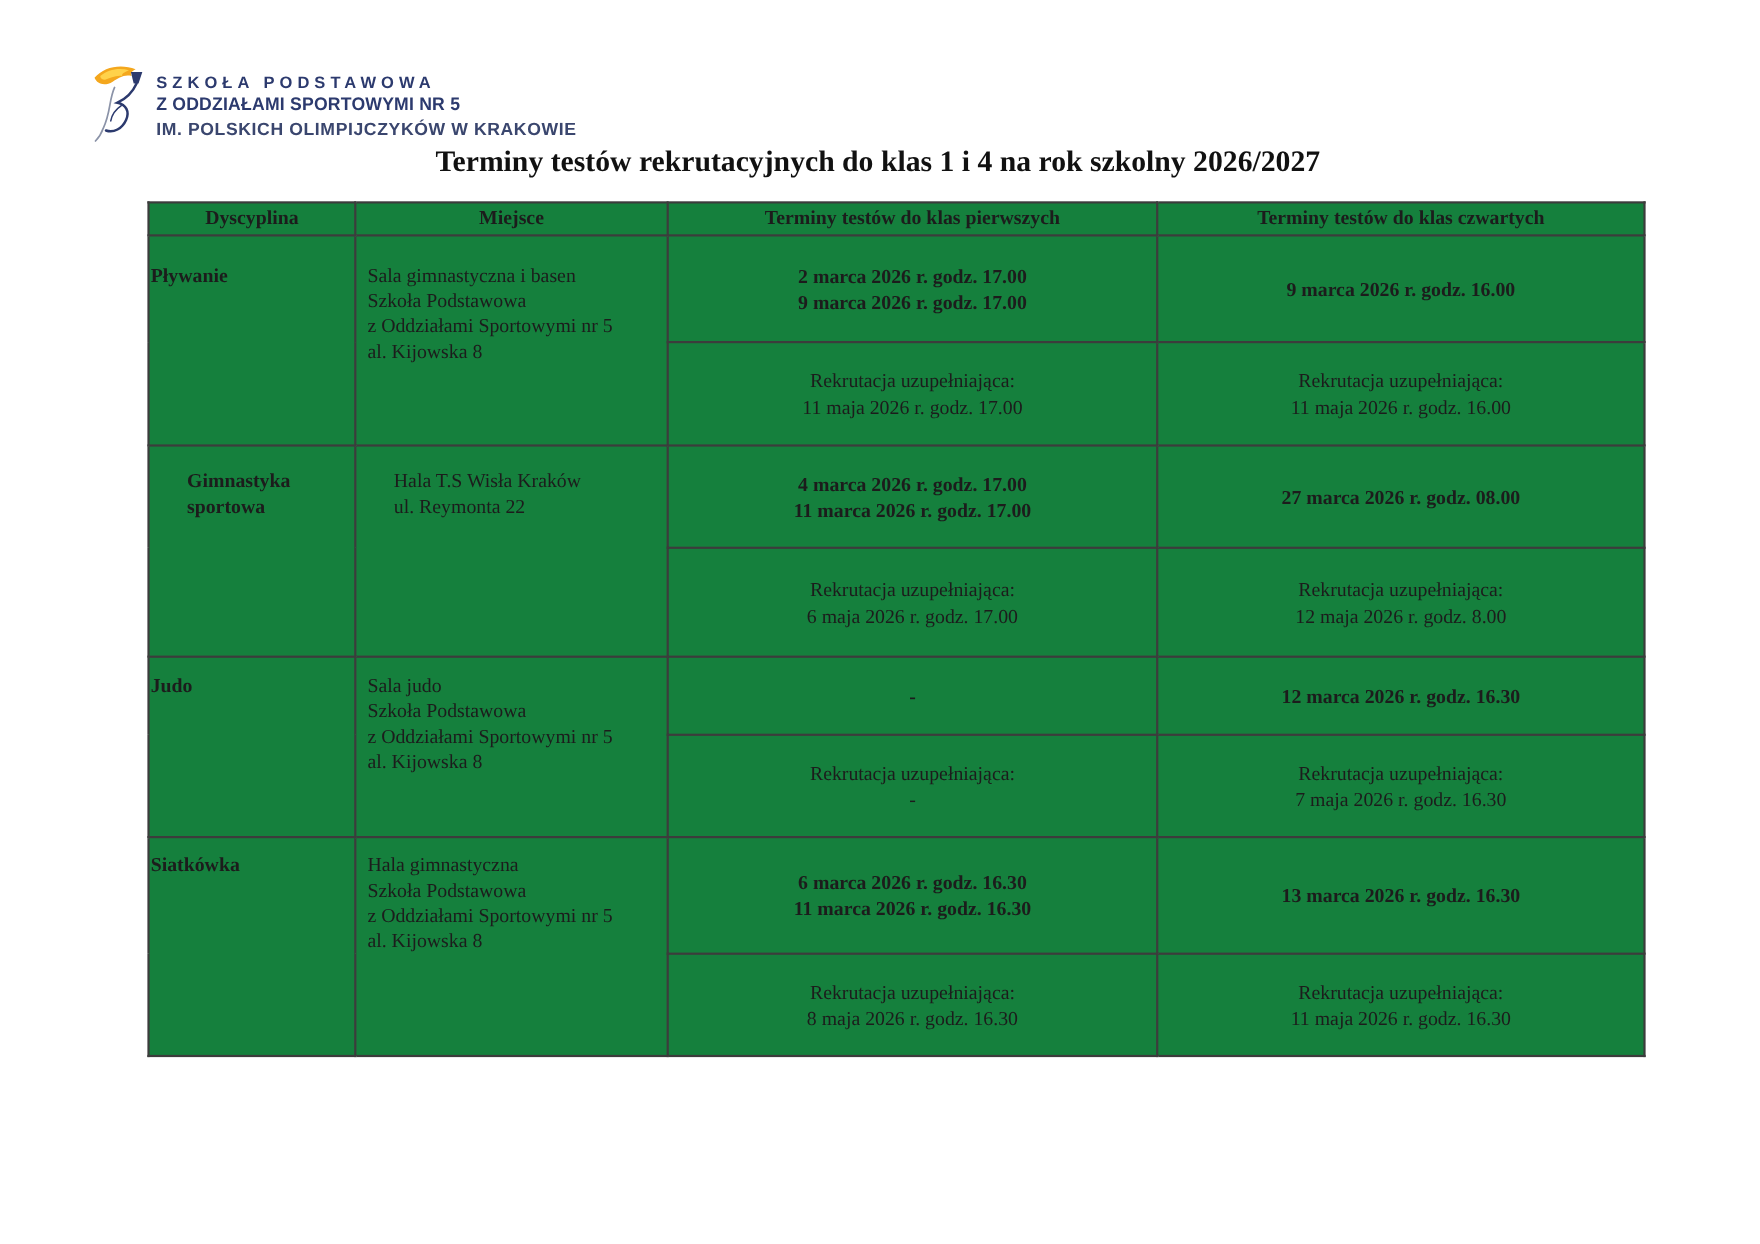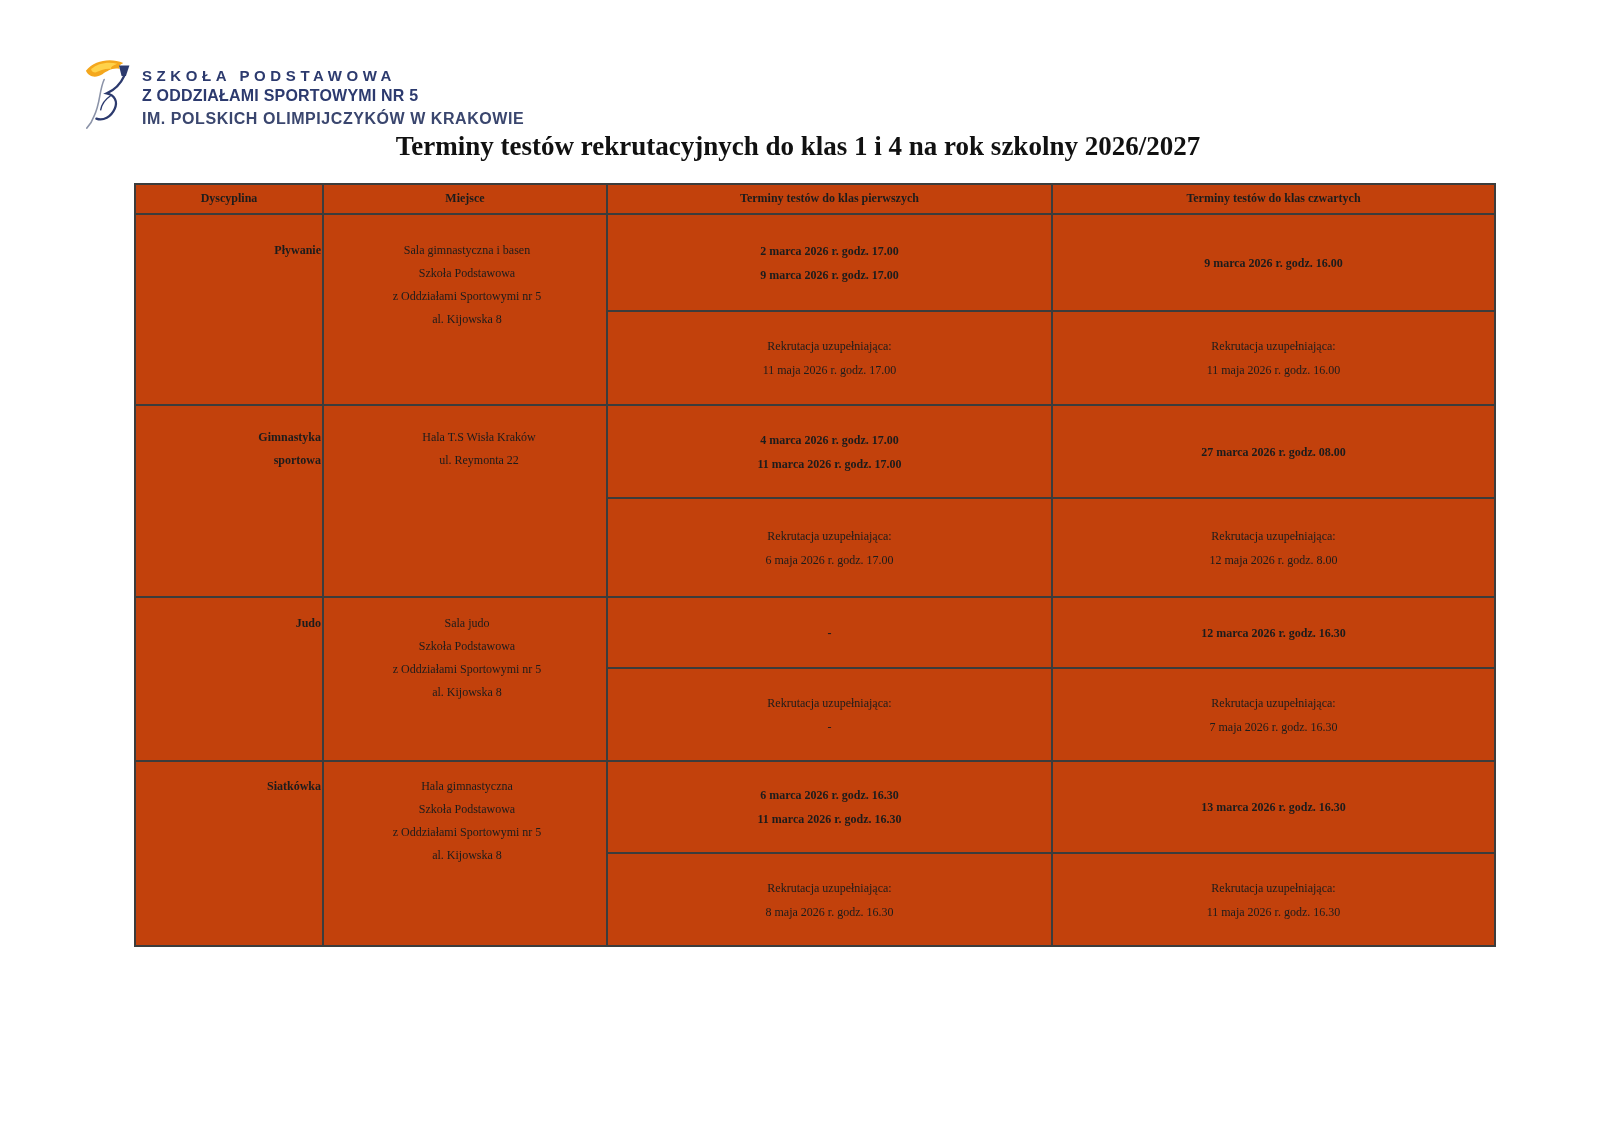--- a/index.html
+++ b/index.html
@@ -45,51 +45,51 @@
   }
 
   
   table.schedule{
     position:absolute;left:134px;top:183px;
     width:1360px;table-layout:fixed;
     border-collapse:collapse;
   }
   .schedule th,.schedule td{
     border:2px solid #3c3c3c;
-    font-size:12px;
-    background:#c2410c;
+    font-size:18px;
+    background:#15803d;
   }
   .schedule th{
     height:24px;font-weight:bold;text-align:center;
     padding:1px 0 3px 0;
   }
   .c-disc{
-    vertical-align:top;text-align:right;
+    vertical-align:top;text-align:left;
     font-weight:bold;line-height:23px;
   }
   .c-place{
-    vertical-align:top;text-align:center;
+    vertical-align:top;text-align:left;
     padding-left:10px;padding-right:6px;line-height:23px;
   }
   .pt24{padding-top:24px;} .pt20{padding-top:20px;padding-left:34px;}
   .pt14{padding-top:14px;} .pt13{padding-top:13px;}
   .c-dates{
     text-align:center;vertical-align:middle;
     font-weight:bold;line-height:24px;
   }
   .c-suppl{
     text-align:center;vertical-align:middle;
     line-height:24px;
     border-top:3px solid #6e6e6e;
   }
   .c-suppl .suppl-date{font-weight:normal;}
   tr.h-r0a{height:97px;} tr.h-r0b{height:94px;}
   tr.h-r1a{height:93px;} tr.h-r1b{height:99px;}
   tr.h-r2a{height:71px;} tr.h-r2b{height:93px;}
-  tr.h-r3a{height:92px;} tr.h-r3b{height:93px;}
+  tr.h-r3a{height:106px;} tr.h-r3b{height:93px;}
 </style>
 </head>
 <body>
 
 <div class="page">
 
   <header class="logo-block">
     <svg class="logo-glyph" viewBox="0 0 64 92" aria-hidden="true">
 
       <path d="M2,17 C12,5 30,2 45,8 C41,10 39,12 41,15 C33,13 27,17 21,21 C13,26 5,24 2,17 Z" fill="#f4a71d"></path>

